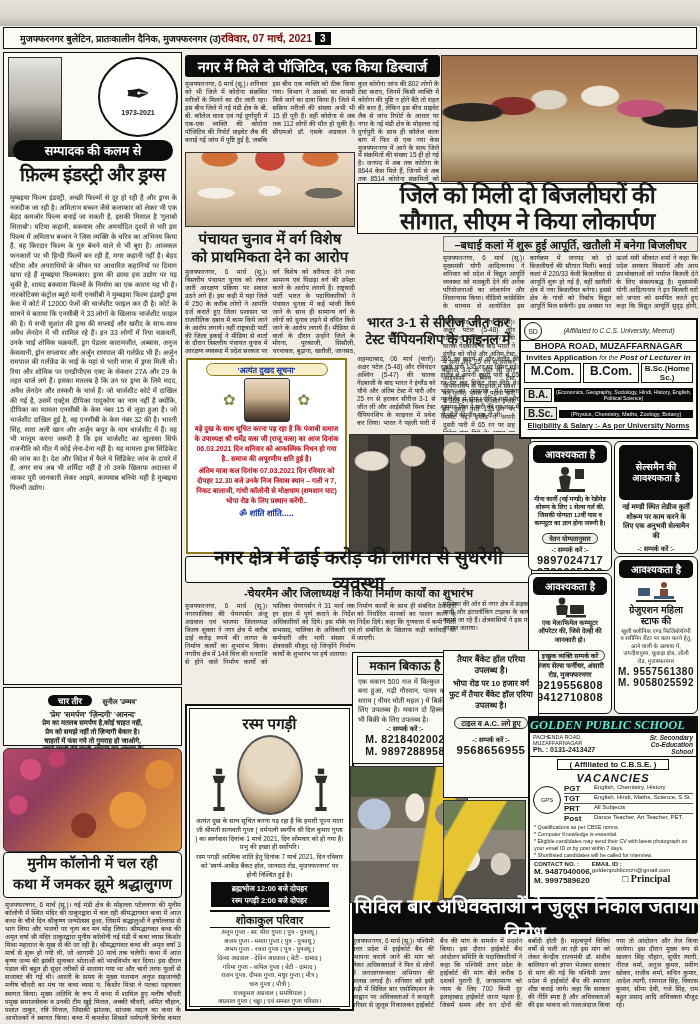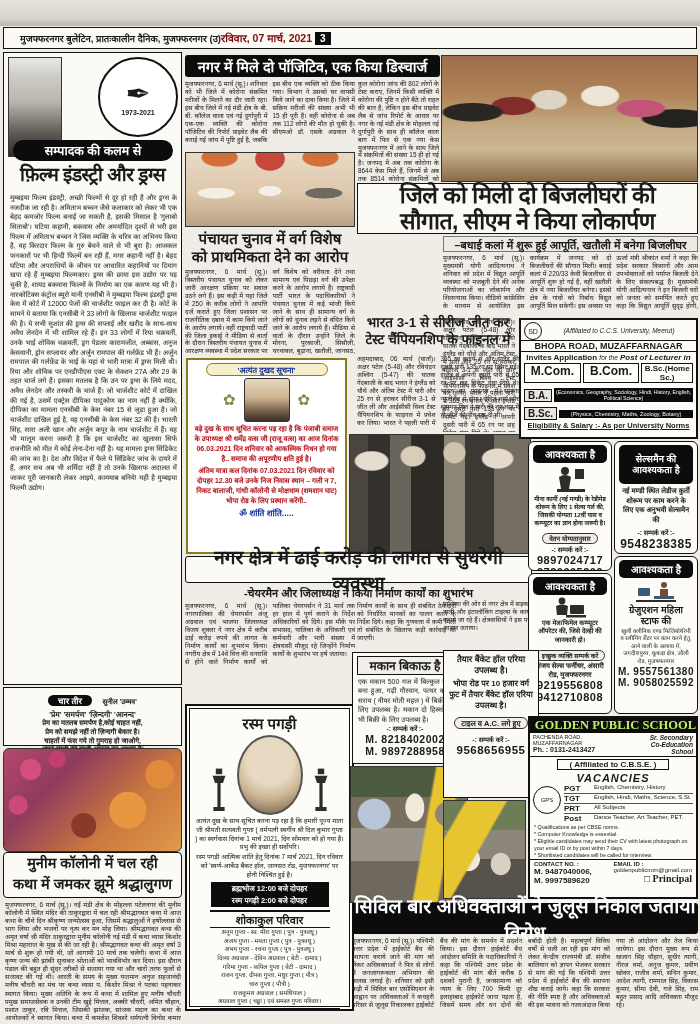--- a/index.html
+++ b/index.html
@@ -183,21 +183,21 @@
     <div style="font-size:8px;margin-top:1px;">
       <b>Invites Application</b>
       <i style="font-size:6.5px;">for the</i>
       <b style="font-style:italic;">Post of Lecturer in</b>
     </div>
     <div style="display:flex;gap:2px;justify-content:center;margin-top:1px;padding:0 3px;">
       <span style="flex:1.1;border:1.5px solid #111;font-weight:bold;font-size:12px;">M.Com.</span>
       <span style="flex:1.1;border:1.5px solid #111;font-weight:bold;font-size:12px;">B.Com.</span>
       <span style="flex:1;border:1.5px solid #111;font-weight:bold;font-size:8px;display:flex;align-items:center;justify-content:center;">B.Sc.(Home Sc.)</span>
     </div>
-    <div style="display:flex;gap:2px;align-items:center;margin-top:2px;padding:3px 3px;">
+    <div style="display:flex;gap:2px;margin-top:2px;padding:3px 3px;">
       <span style="border:1.5px solid #111;font-weight:bold;font-size:10px;padding:0 3px;background:#e8e6df;">B.A.</span>
       <span style="flex:1;background:#0c0c0c;color:#fff;font-size:5.2px;padding:1px 1px;">(Economics, Geography, Sociology, Hindi, History, English, Political Science)</span>
     </div>
     <div style="display:flex;gap:2px;align-items:center;margin-top:2px;padding:0 3px;">
       <span style="border:1.5px solid #111;font-weight:bold;font-size:10px;padding:0 3px;background:#e8e6df;">B.Sc.</span>
       <span style="flex:1;background:#0c0c0c;color:#fff;font-size:5.5px;padding:1px 1px;">(Physics, Chemistry, Maths, Zoology, Botany)</span>
     </div>
     <div style="font-weight:bold;font-size:7.5px;text-decoration:underline;margin-top:1px;">Eligibility &amp; Salary :- As per University Norms</div>
 
   </div>
@@ -213,21 +213,21 @@
         </g>
       </svg>
     <div style="font-size:6.2px;font-weight:bold;line-height:1.3;padding:0 4px;">मीना कार्नी (नई मण्डी) के रेडीमेड शोरूम के लिए 1 सेल्स गर्ल की, जिसकी योग्यता 12वीं पास व कम्प्यूटर का ज्ञान होना जरूरी है।</div>
     <div class="outline-pill" style="font-size:6.5px;font-weight:bold;margin-top:1px;">वेतन योग्यतानुसार</div>
     <div class="contact-lbl">-: सम्पर्क करें :-</div>
     <div class="phone">9897024717</div>
     <div class="phone">9720005209</div>
   </div>
 
   <div class="abs adbox" style="left:614px;top:441px;width:84px;height:113px;">
-    <div class="adtitle" style="font-size:9.5px;line-height:1.2;padding:8px 0;">
+    <div class="adtitle" style="font-size:9.5px;line-height:1.2;padding:16px 0;">
       <div>सेल्समैन की</div>
       <div>आवश्यकता है</div>
     </div>
     <div style="font-size:7px;font-weight:bold;line-height:1.4;padding:0 5px;">नई मण्डी स्थित लेडीज कुर्ती शोरूम पर काम करने के लिए एक अनुभवी सेल्समैन की</div>
     <div class="contact-lbl" style="margin-top:3px;">-: सम्पर्क करें :-</div>
     <div class="phone" style="font-size:12px;">9548238385</div>
   </div>
 
   <div class="abs adbox" style="left:614px;top:556px;width:84px;height:158px;">
     <div class="adtitle" style="font-size:10px;">आवश्यकता है</div>
@@ -272,21 +272,21 @@
     <div style="font-weight:bold;font-size:8.5px;line-height:1.3;margin-top:3px;padding:0 4px;">तैयार बैंकेट हॉल एरिया उपलब्ध है।</div>
     <div style="font-weight:bold;font-size:8px;line-height:1.4;padding:2px 5px 0;">भोपा रोड पर 10 हजार वर्ग फुट में तैयार बैंकेट हॉल एरिया उपलब्ध है।</div>
     <div class="outline-pill" style="font-size:7.5px;font-weight:bold;margin-top:4px;">टाइल व A.C. लगे हुए</div>
     <div class="contact-lbl" style="margin-top:5px;">-: सम्पर्क करें :-</div>
     <div class="phone" style="font-size:11.5px;">9568656955</div>
   </div>
 
   <div class="abs photo" style="left:443px;top:800px;width:83px;height:99px;background:linear-gradient(120deg,transparent 15%,#e7c530 17% 45%,transparent 47%),radial-gradient(ellipse at 30% 60%,#efe9db 0 14%,transparent 15%),radial-gradient(ellipse at 70% 65%,#d8d0c2 0 12%,transparent 13%),linear-gradient(180deg,#6c7d57 0 30%,#8d867b 30% 60%,#57524b 60% 100%);"></div>
 
   <div class="abs" style="left:528px;top:716px;width:170px;height:183px;border:2px solid #111;background:#fdfcf8;overflow:hidden;">
-    <div style="background:#0c0c0c;color:#bef264;font-family:'Liberation Serif','DejaVu Serif',serif;font-weight:bold;font-size:12.5px;text-align:right;">GOLDEN PUBLIC SCHOOL</div>
+    <div style="background:#0c0c0c;color:#5eead4;font-family:'Liberation Serif','DejaVu Serif',serif;font-weight:bold;font-size:12.5px;text-align:left;font-style:italic;">GOLDEN PUBLIC SCHOOL</div>
     <div style="display:flex;justify-content:space-between;font-size:5.5px;padding:1px 3px;border-bottom:1px solid #111;">
       <span>
         <span style="display:block;">PACHENDA ROAD, MUZAFFARNAGAR</span>
         <span style="display:block;font-weight:bold;font-size:7px;">Ph. : 0131-2413427</span>
       </span>
       <span style="text-align:right;font-style:italic;font-weight:bold;font-size:6.5px;">
         <span style="display:block;">Sr. Secondary</span>
         <span style="display:block;">Co-Education School</span>
       </span>
     </div>
@@ -312,21 +312,21 @@
             <span style="flex:1;font-size:6px;">Dance Teacher, Art Teacher, PET.</span>
           </span>
       </span>
     </div>
     <div style="font-size:5.3px;line-height:1.3;padding:1px 4px 0;">
       <div>* Qualifications as per CBSE norms.</div>
       <div>* Computer Knowledge is essential.</div>
       <div>* Eligible candidates may send their CV with latest photograph on your email ID or by post within 7 days.</div>
       <div>* Shortlisted candidates will be called for interview.</div>
     </div>
-    <div style="display:flex;justify-content:space-between;padding:1px 4px;border-top:1px solid #111;margin-top:1px;">
+    <div style="display:flex;justify-content:flex-start;padding:1px 4px;border-top:1px solid #111;margin-top:1px;">
       <span style="font-size:6px;">
         <b>CONTACT NO. :</b>
         <b style="display:block;font-size:8px;">M. 9487040006,</b>
         <b style="display:block;font-size:8px;">M. 9997589620</b>
       </span>
       <span style="font-size:6px;text-align:left;">
         <b>EMAIL ID :</b>
         <span style="display:block;">goldenpublicmzn@gmail.com</span>
         <b style="display:block;text-align:right;font-family:'Liberation Serif','DejaVu Serif',serif;font-size:10px;">□ Principal</b>
       </span>

